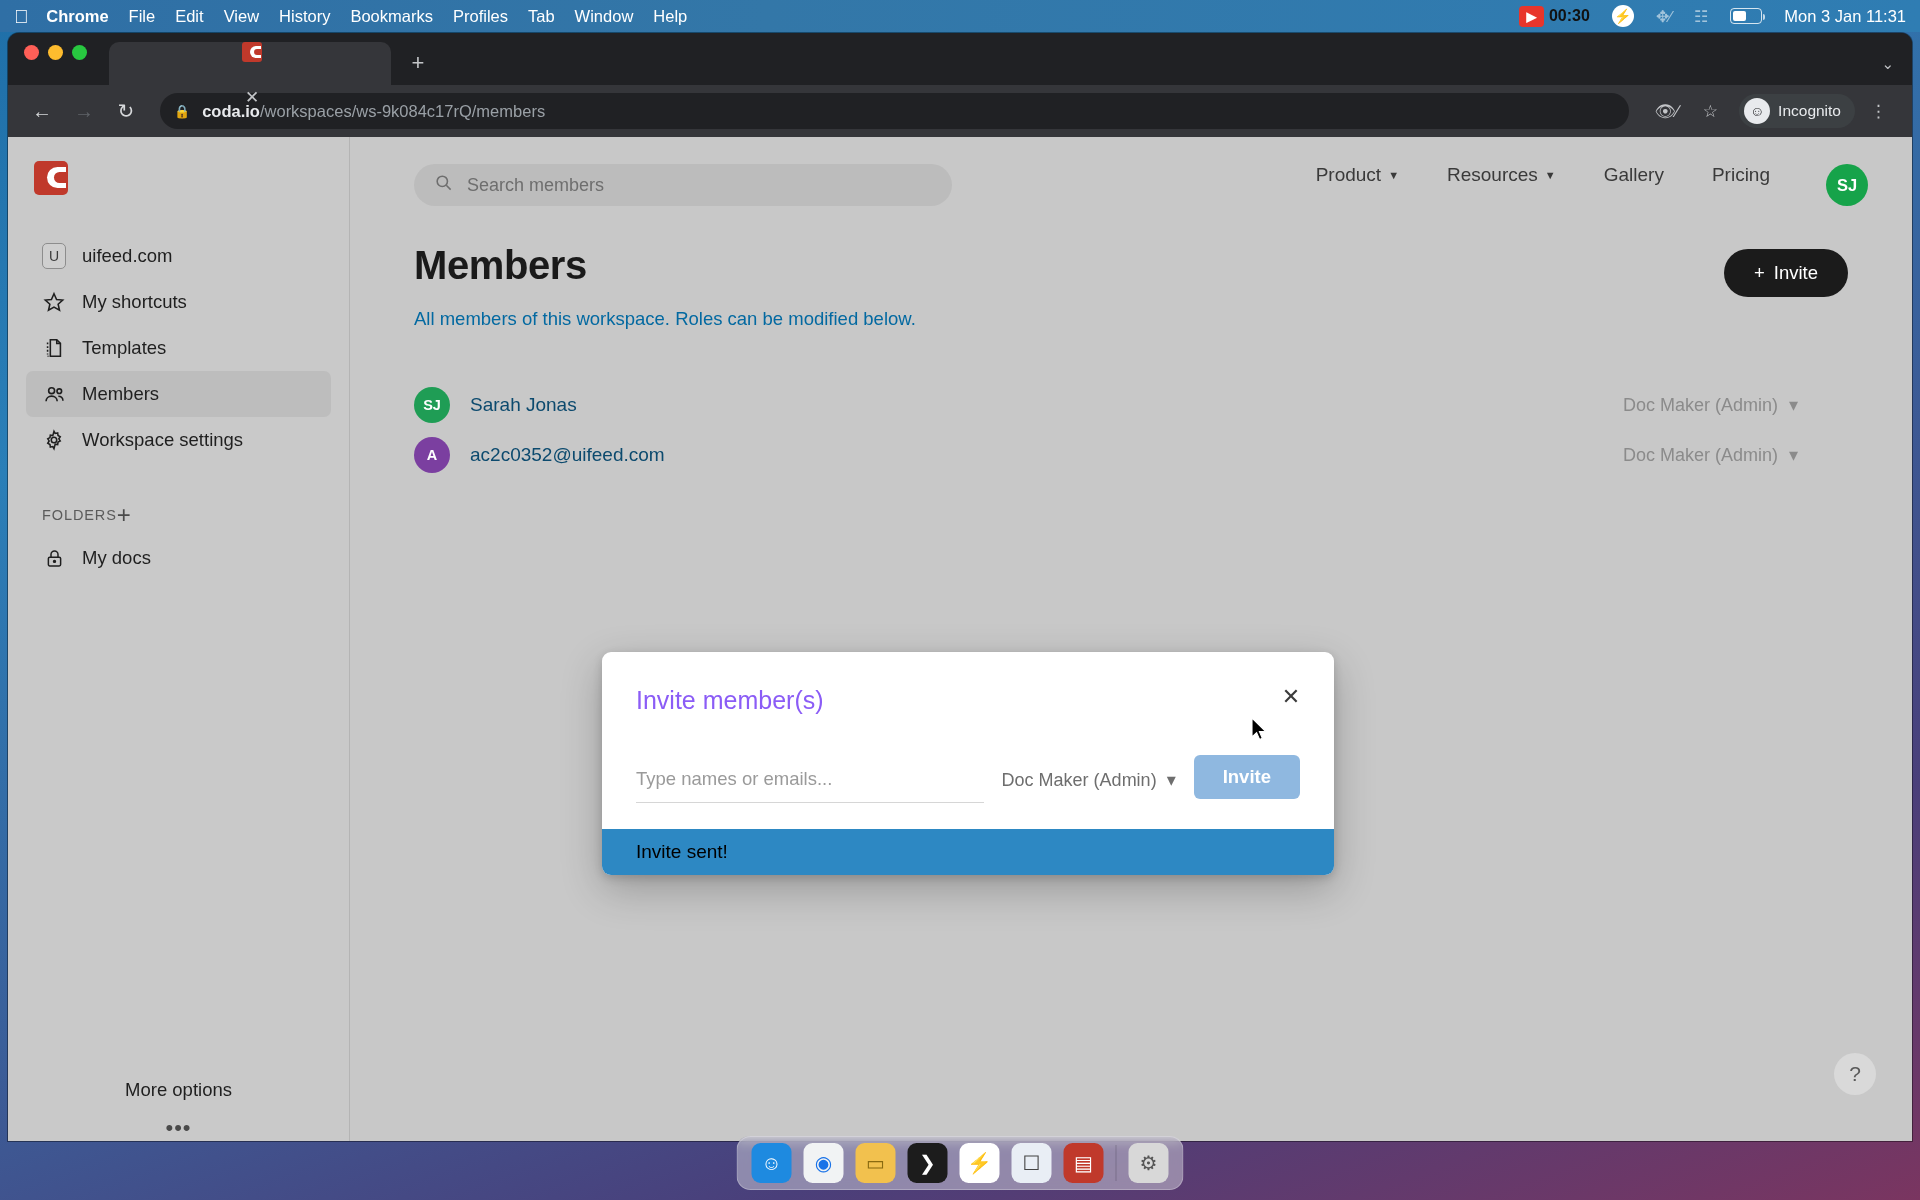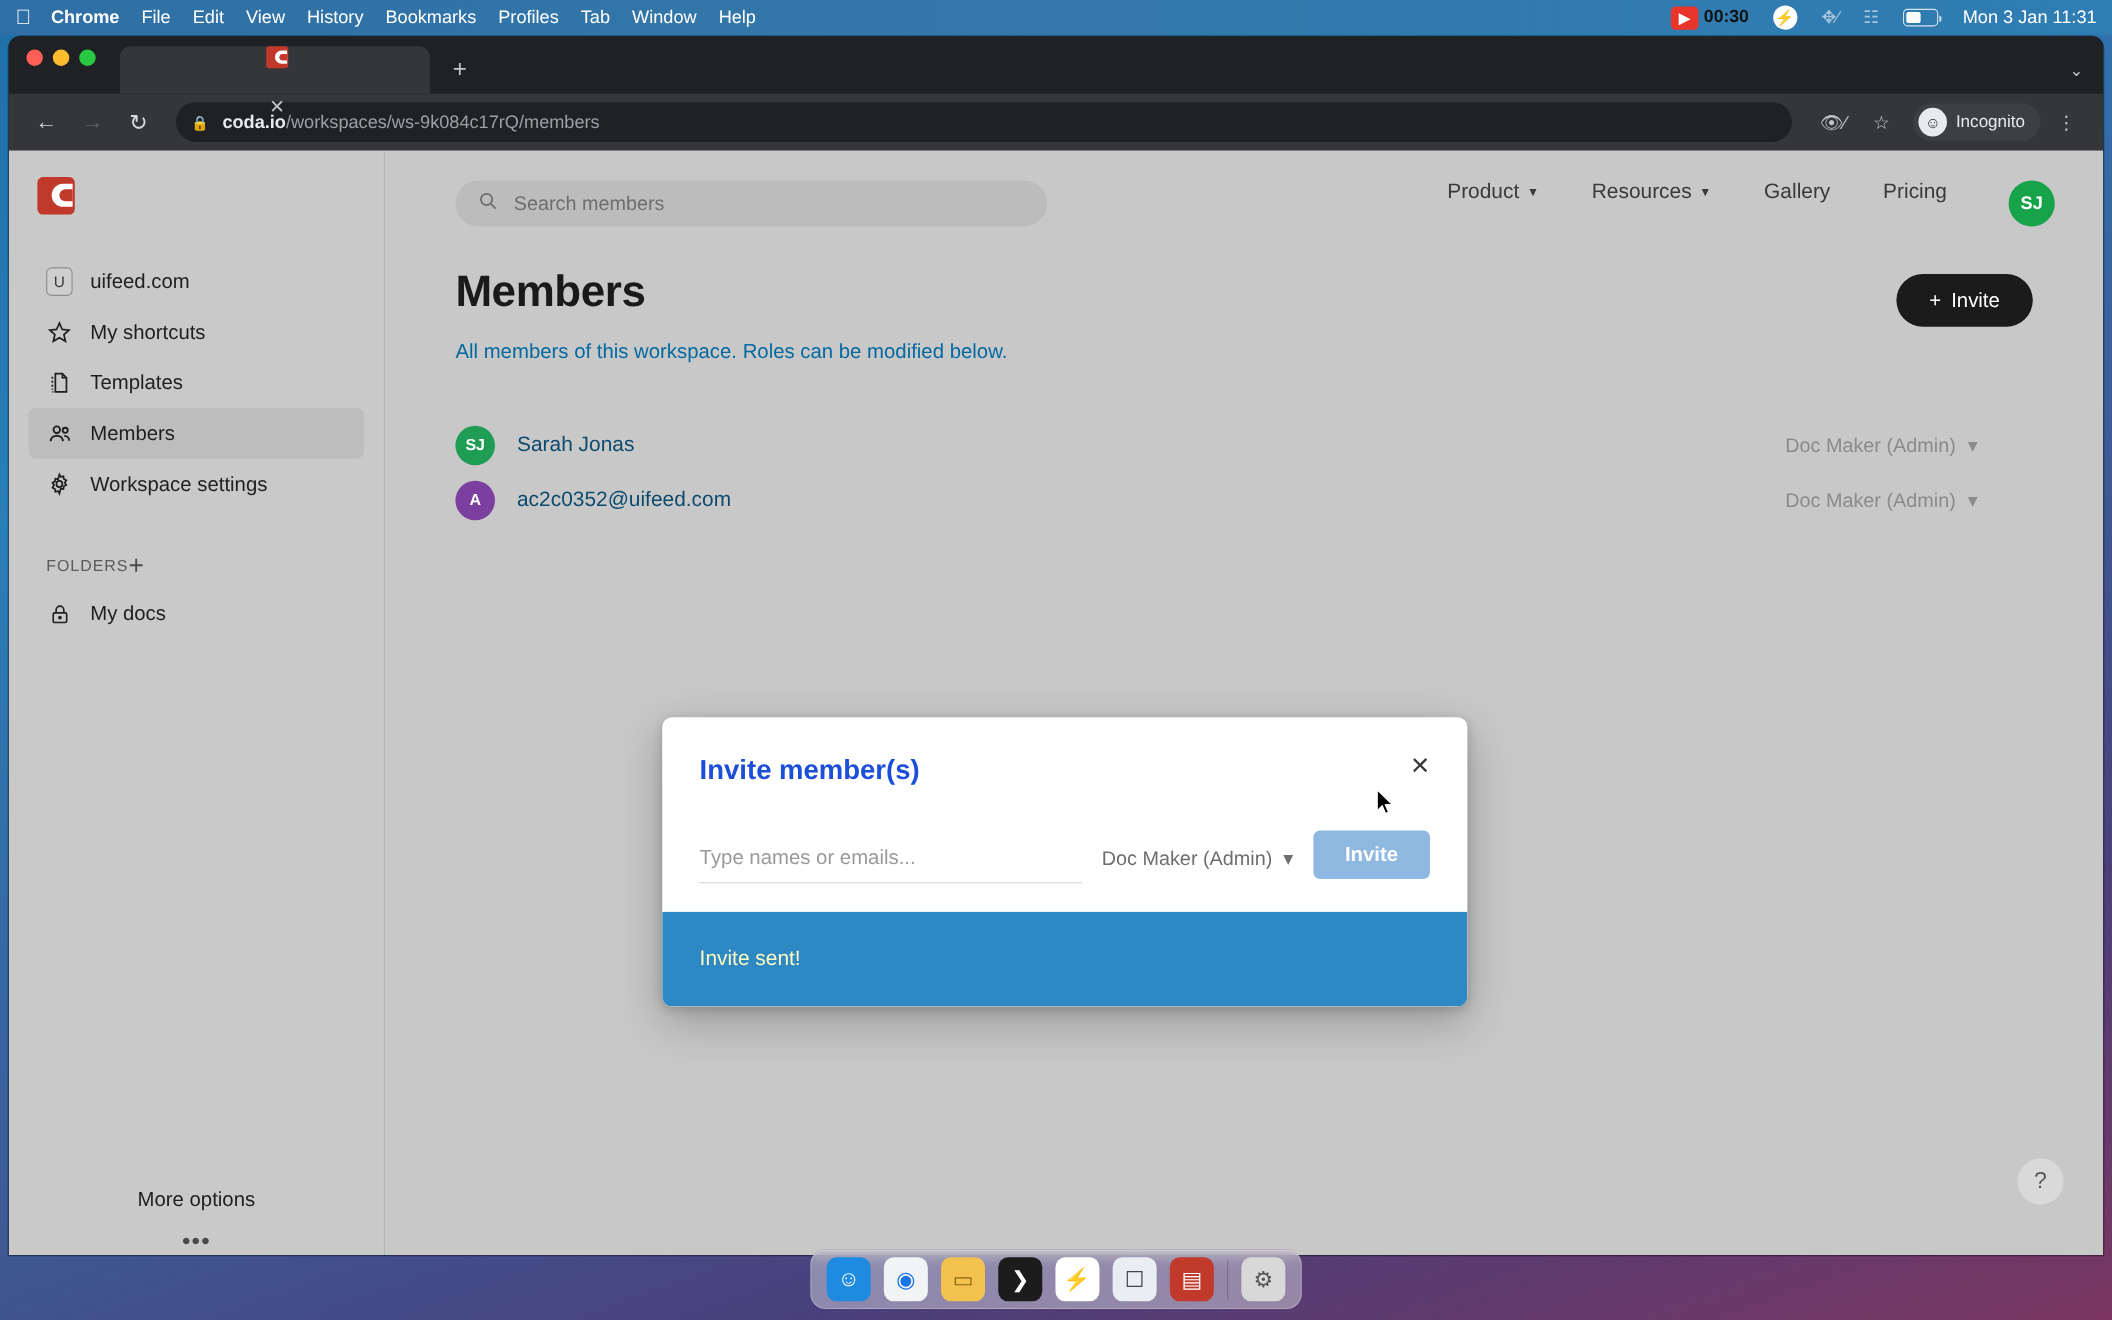--- a/index.html
+++ b/index.html
@@ -219,21 +219,21 @@
 
   
   #modal {
     position: absolute; left: 594px; top: 515px;
     width: 732px; background: #fff;
     border-radius: 9px; overflow: hidden;
     box-shadow: 0 14px 42px rgba(0,0,0,.24), 0 3px 10px rgba(0,0,0,.16);
     z-index: 30;
   }
   .modal-body { padding: 34px 34px 26px 34px; position: relative; }
-  .modal-title { font-size: 25px; font-weight: 700; color: #1d4ed8; }
+  .modal-title { font-size: 25px; font-weight: 400; color: #8b5cf6; }
   #modal-close {
     position: absolute; right: 28px; top: 30px;
     width: 30px; height: 30px; display: flex; align-items: center; justify-content: center;
     color: #3b3b3b; font-size: 22px;
   }
   .invite-row { display: flex; align-items: flex-end; gap: 18px; margin-top: 40px; }
   .invite-input {
     flex: 1; border-bottom: 1px solid #d6d6d6; padding-bottom: 12px;
     color: #9a9a9a; font-size: 18.5px;
   }
@@ -241,22 +241,22 @@
     color: #6e6e6e; font-size: 18px; display: flex; align-items: center; gap: 10px;
     padding-bottom: 12px; white-space: nowrap;
   }
   #modal-invite-btn {
     background: #8fb8e0; color: #fff; border: none;
     height: 44px; padding: 0 29px; border-radius: 6px;
     font-size: 18.5px; font-weight: 600; margin-bottom: 4px;
     font-family: inherit;
   }
   #invite-toast {
-    background: #2d88c3; color: #fef9c3;
-    padding: 32px 34px; font-size: 19px;
+    background: #2d88c3; color: #000000;
+    padding: 12px 34px; font-size: 19px;
   }
   #cursor {
     position: absolute; left: 1243px; top: 580px; z-index: 40;
     width: 18px; height: 26px;
   }
 
   
   #help-btn {
     position: absolute; right: 36px; bottom: 46px;
     width: 42px; height: 42px; border-radius: 50%; background: #d9d9d9;

